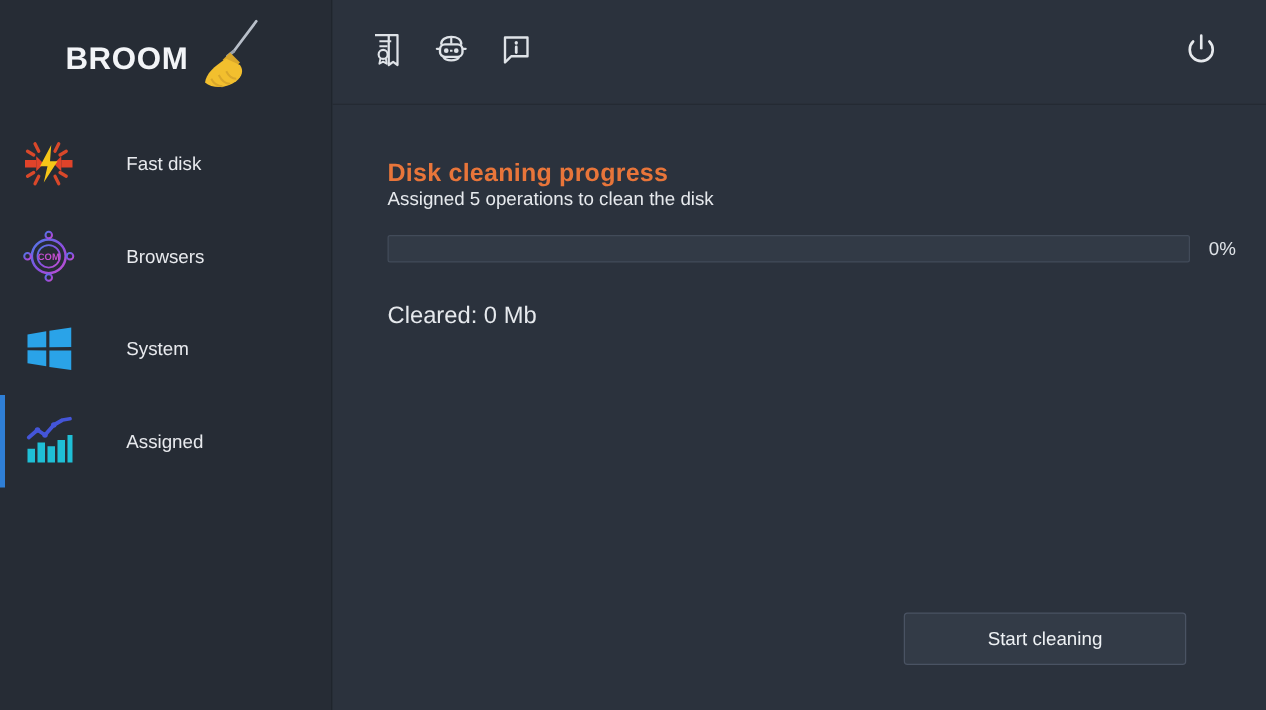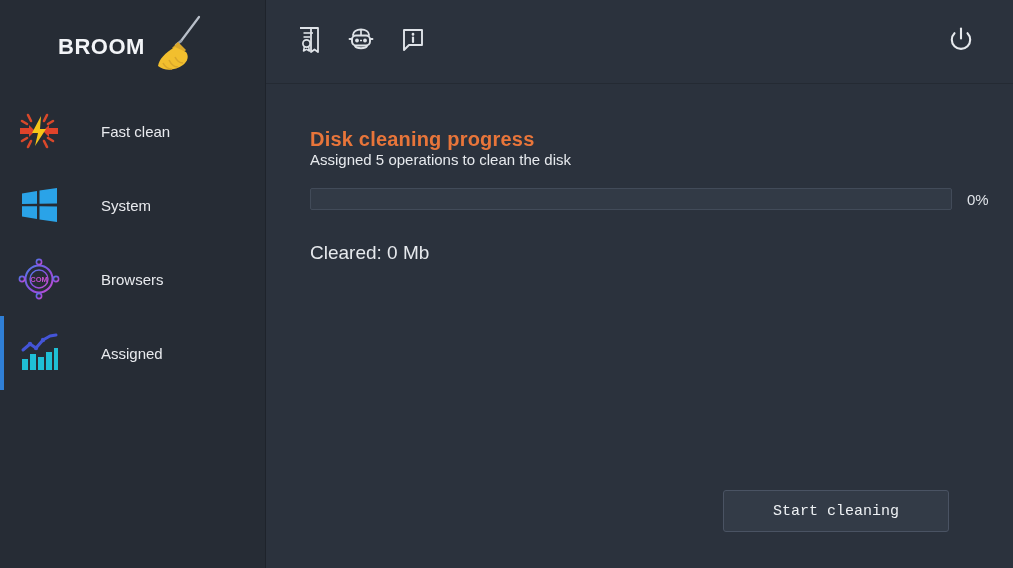--- a/index.html
+++ b/index.html
@@ -26,21 +26,21 @@
   }
   .logo {
     height:88px;
     display:flex;
     align-items:center;
     justify-content:center;
     position:relative;
     padding-top:6px;
   }
   .logo-text {
-    font-size:22px;
+    font-size:25px;
     font-weight:bold;
     color:#f2f4f7;
     letter-spacing:0.5px;
     white-space:nowrap;
     display:flex;
     align-items:center;
   }
   .broom-gap {
     width:62px;
     height:60px;
@@ -170,21 +170,21 @@
   }
   .start-btn {
     width:226px;
     height:42px;
     background:#333b47;
     border:1px solid #4a5costly;
     border:1px solid #4a5363;
     border-radius:3px;
     color:#eef1f4;
     font-size:15px;
-    font-family:Liberation Mono, monospace;
+    font-family:Liberation Sans, sans-serif;
     cursor:pointer;
     margin-top:12px;
   }
 </style>
 </head>
 <body>
 
 <div class="app">
 
   <aside class="sidebar">
@@ -221,33 +221,21 @@
               <line x1="6" y1="33" x2="11" y2="30"></line>
               <line x1="37" y1="33" x2="32" y2="30"></line>
             </g>
             <path d="M4 20 L13 20 L13 26 L4 26 L4 20 Z" fill="#e0432a"></path>
             <path d="M13 17 L19 23 L13 29 Z" fill="#e0432a"></path>
             <path d="M42 20 L33 20 L33 26 L42 26 L42 20 Z" fill="#e0432a"></path>
             <path d="M33 17 L27 23 L33 29 Z" fill="#e0432a"></path>
             <path d="M25 8 L16 25 L22 25 L19 38 L30 21 L24 21 Z" fill="#f5c518"></path>
           </svg>
         </span>
-        <span class="nav-label">Fast clean</span>
-      </div>
-
-      <div class="nav-item">
-        <span class="nav-icon">
-          <svg width="44" height="44" viewBox="0 0 44 44">
-            <path d="M5 10.5 L20 8 L20 20.8 L5 21 Z" fill="#2aa3e8"></path>
-            <path d="M22.5 7.6 L40 5 L40 20.6 L22.5 20.8 Z" fill="#2aa3e8"></path>
-            <path d="M5 23.2 L20 23.3 L20 36 L5 33.6 Z" fill="#2aa3e8"></path>
-            <path d="M22.5 23.3 L40 23.4 L40 39 L22.5 36.5 Z" fill="#2aa3e8"></path>
-          </svg>
-        </span>
-        <span class="nav-label">System</span>
+        <span class="nav-label">Fast disk</span>
       </div>
 
       <div class="nav-item">
         <span class="nav-icon">
           <svg width="46" height="46" viewBox="0 0 46 46">
             <defs>
               <linearGradient id="compassGrad" x1="0" y1="0" x2="1" y2="1">
                 <stop offset="0%" stop-color="#4f7ae8"></stop>
                 <stop offset="55%" stop-color="#8a4fe0"></stop>
                 <stop offset="100%" stop-color="#c44fd0"></stop>
@@ -262,20 +250,32 @@
             <circle cx="23" cy="6" r="2.6" fill="none" stroke="url(#compassGrad)" stroke-width="1.6"></circle>
             <circle cx="23" cy="40" r="2.6" fill="none" stroke="url(#compassGrad)" stroke-width="1.6"></circle>
             <circle cx="6" cy="23" r="2.6" fill="none" stroke="url(#compassGrad)" stroke-width="1.6"></circle>
             <circle cx="40" cy="23" r="2.6" fill="none" stroke="url(#compassGrad)" stroke-width="1.6"></circle>
             <text x="23" y="26.4" font-family="Liberation Sans, sans-serif" font-size="7.5" font-weight="bold" fill="#c44fd0" text-anchor="middle">COM</text>
           </svg>
         </span>
         <span class="nav-label">Browsers</span>
       </div>
 
+      <div class="nav-item">
+        <span class="nav-icon">
+          <svg width="44" height="44" viewBox="0 0 44 44">
+            <path d="M5 10.5 L20 8 L20 20.8 L5 21 Z" fill="#2aa3e8"></path>
+            <path d="M22.5 7.6 L40 5 L40 20.6 L22.5 20.8 Z" fill="#2aa3e8"></path>
+            <path d="M5 23.2 L20 23.3 L20 36 L5 33.6 Z" fill="#2aa3e8"></path>
+            <path d="M22.5 23.3 L40 23.4 L40 39 L22.5 36.5 Z" fill="#2aa3e8"></path>
+          </svg>
+        </span>
+        <span class="nav-label">System</span>
+      </div>
+
       <div class="nav-item active">
         <span class="nav-icon">
           <svg width="46" height="46" viewBox="0 0 46 46">
             <polyline points="7,20 14,14 20,18 27,10 34,6 40,5" fill="none" stroke="#4455d8" stroke-width="3" stroke-linecap="round" stroke-linejoin="round"></polyline>
             <circle cx="14" cy="14" r="2.2" fill="#4455d8"></circle>
             <circle cx="20" cy="18" r="2.2" fill="#4455d8"></circle>
             <circle cx="27" cy="10" r="2.2" fill="#4455d8"></circle>
             <rect x="6" y="29" width="6" height="11" fill="#1fbfd6"></rect>
             <rect x="14" y="24" width="6" height="16" fill="#1fbfd6"></rect>
             <rect x="22" y="27" width="6" height="13" fill="#1fbfd6"></rect>

